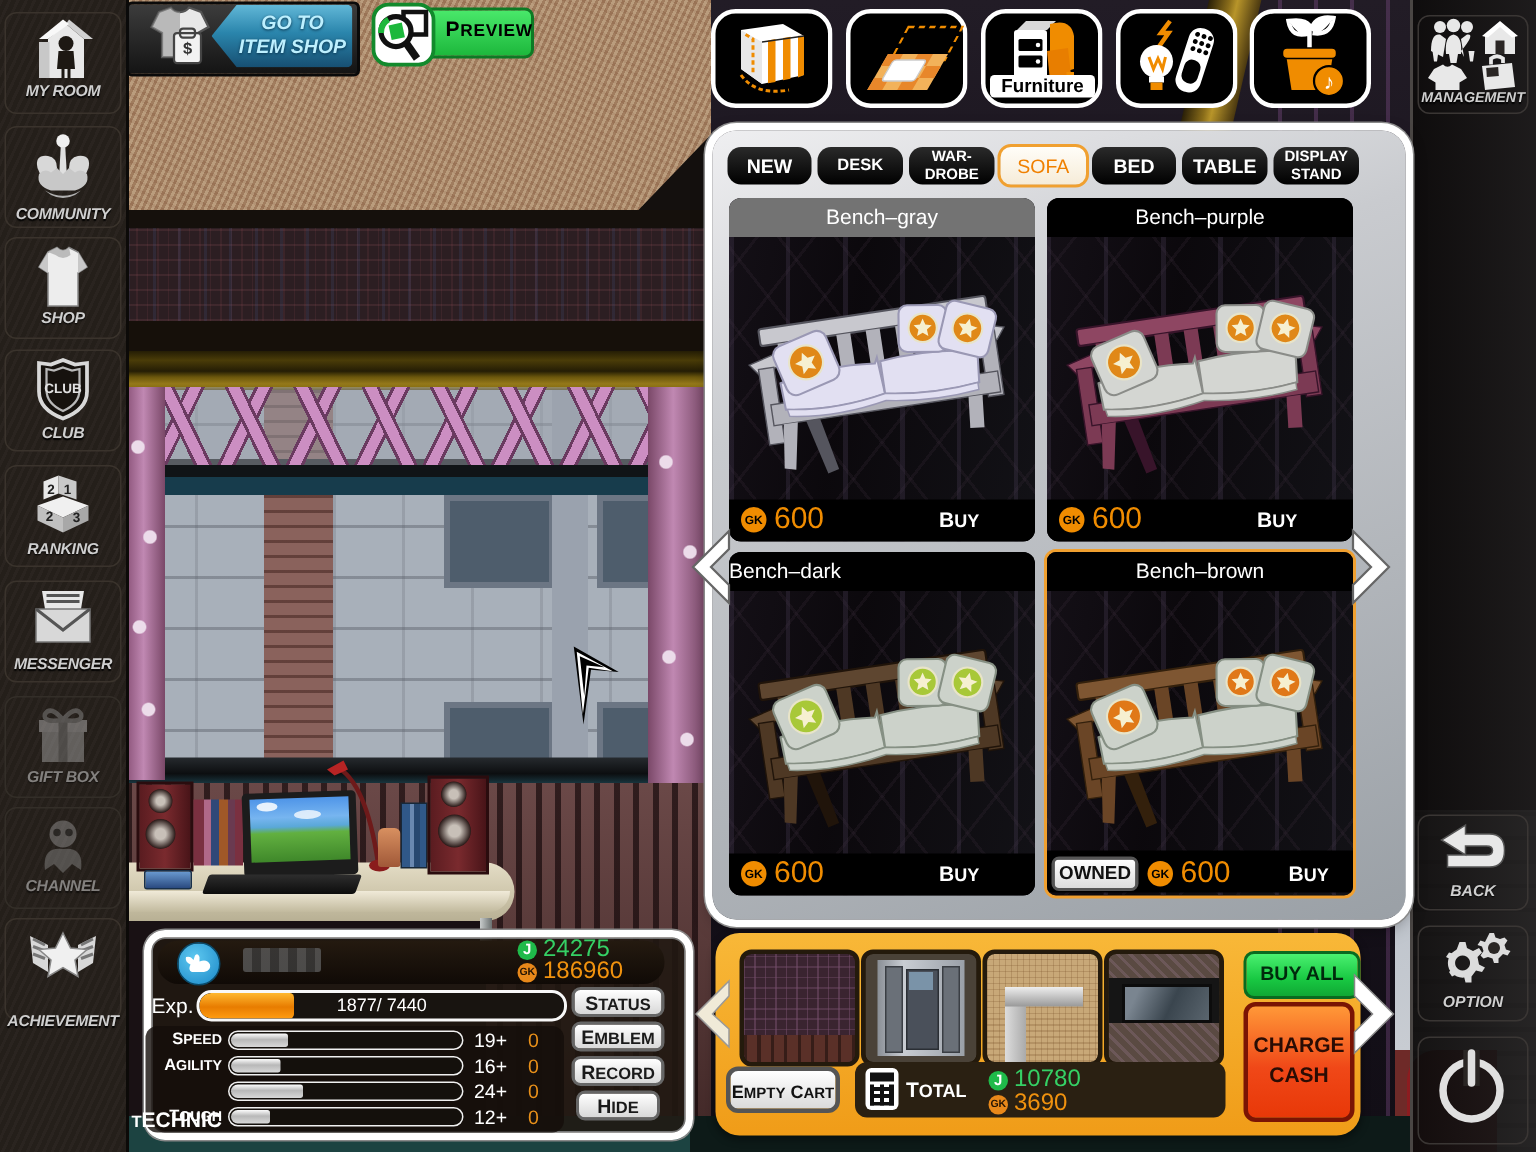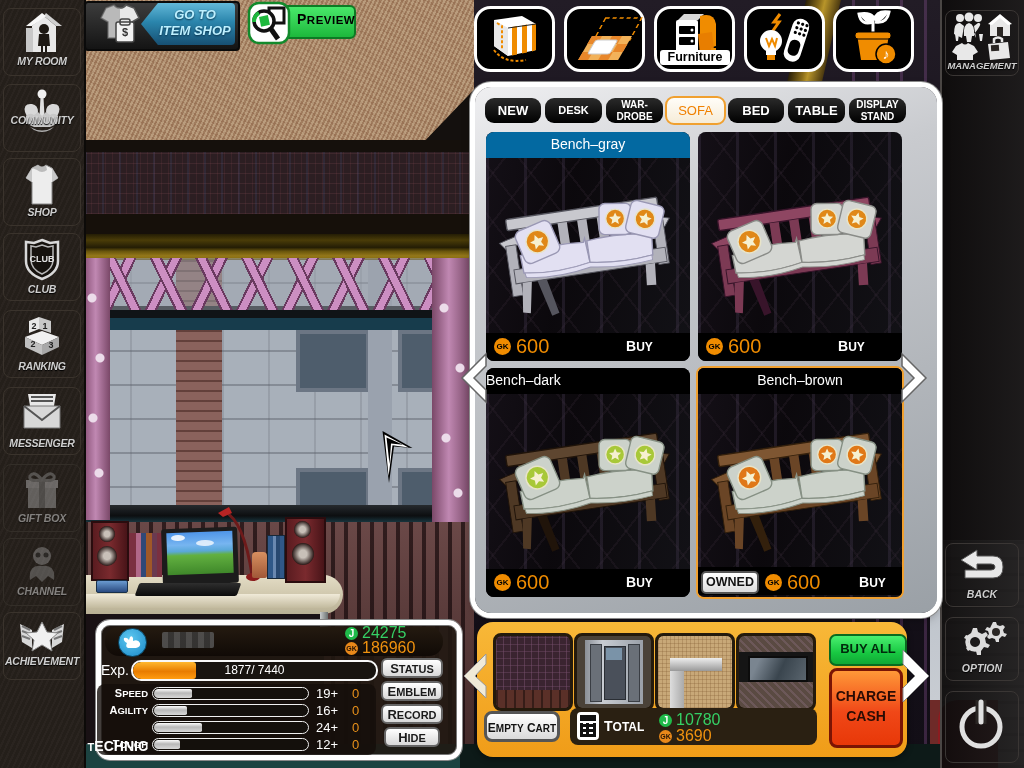--- a/index.html
+++ b/index.html
@@ -139,21 +139,21 @@
 
 <div class="abs" style="left:3px;top:84px;width:76px;height:66px;border:1px solid #3a332c;border-radius:8px;"></div>
 <svg class="abs" style="left:20px;top:88px;" width="44" height="44" viewBox="0 0 44 44">
   <circle cx="22" cy="6" r="4.5" fill="#f0f0f0"></circle>
   <path d="M20.5 10 L23.5 10 L25 36 L19 36 Z" fill="#e0e0e0"></path>
   <path d="M5 24 Q3 15 12 16 Q18 17 18 24 L16 29 L8 31 Z" fill="#d8d8d8"></path>
   <path d="M39 24 Q41 15 32 16 Q26 17 26 24 L28 29 L36 31 Z" fill="#d8d8d8"></path>
   <path d="M6 28 Q10 24 14 27 L18 24 L22 28 L26 24 L30 27 Q34 24 38 28 Q40 36 30 39 L14 39 Q4 36 6 28 Z" fill="#c8c8c8"></path>
   <path d="M10 39 Q22 46 34 39 L30 42 Q22 46 14 42 Z" fill="#b0b0b0"></path>
 </svg>
-<div class="abs sideicon" style="left:0;top:114px;">
+<div class="abs sideicon" style="left:0;top:137px;">
       <div class="lbl">COMMUNITY</div>
     </div>
 
 <div class="abs" style="left:3px;top:158px;width:76px;height:66px;border:1px solid #3a332c;border-radius:8px;"></div>
 <svg class="abs" style="left:20px;top:162px;" width="44" height="46" viewBox="0 0 44 46">
   <path d="M12 6 L18 3 Q22 7 26 3 L32 6 L38 16 L32 20 L32 42 L12 42 L12 20 L6 16 Z" fill="#ededed" stroke="#888" stroke-width="1"></path>
   <path d="M12 6 L18 3 Q22 7 26 3 L27 8 Q22 12 17 8 Z" fill="#bbb"></path>
   <path d="M32 6 L38 16 L32 20 L32 10 Z" fill="#c8c8c8"></path>
   <path d="M12 6 L6 16 L12 20 L12 10 Z" fill="#c8c8c8"></path>
 </svg>
@@ -221,21 +221,21 @@
       <div class="lbl">CHANNEL</div>
     </div>
 
 <div class="abs" style="left:3px;top:612px;width:76px;height:66px;border:1px solid #3a332c;border-radius:8px;"></div>
 <svg class="abs" style="left:16px;top:618px;" width="52" height="40" viewBox="0 0 52 40">
   <path d="M4 6 L16 12 L16 30 L6 24 Z" fill="#d8d8d8"></path>
   <path d="M48 6 L36 12 L36 30 L46 24 Z" fill="#d8d8d8"></path>
   <path d="M6 8 L14 12 M6 13 L14 16 M6 18 L14 21 M46 8 L38 12 M46 13 L38 16 M46 18 L38 21" stroke="#777" stroke-width="2"></path>
   <path d="M26 4 L31 14 L42 15 L34 22 L36 33 L26 27 L16 33 L18 22 L10 15 L21 14 Z" fill="#f0f0f0" stroke="#888" stroke-width="1"></path>
 </svg>
-<div class="abs sideicon" style="left:0;top:655px;">
+<div class="abs sideicon" style="left:0;top:675px;">
       <div class="lbl">ACHIEVEMENT</div>
     </div>
 
 <div id="rightbar" class="abs" style="left:940px;top:0;width:84px;height:768px;background:linear-gradient(90deg,rgba(14,12,12,.96),rgba(30,28,28,.94));border-left:2px solid #4a4644;"></div>
 
 <div class="abs" style="left:945px;top:10px;width:72px;height:64px;border:1px solid #3a3634;border-radius:8px;"></div>
 <svg class="abs" style="left:950px;top:12px;" width="62" height="48" viewBox="0 0 62 48">
   <g fill="#e8e8e8">
     <circle cx="10" cy="6" r="4"></circle>
         <circle cx="19" cy="5" r="4.5"></circle>
@@ -444,21 +444,21 @@
   <circle cx="127" cy="54" r="10" fill="#e08818" stroke="#e8e4c8" stroke-width="1.5"></circle>
   <path d="M127 47.5 l1.9 4.2 4.5.5 -3.4 3.1 1 4.5 -4 -2.3 -4 2.3 1 -4.5 -3.4 -3.1 4.5 -.5 Z" fill="#f6f0d0"></path>
  </g>
  <g transform="rotate(22 158 60)">
   <rect x="140" y="42" width="36" height="35" rx="6" fill="#e2e0f2" stroke="#9a98b4" stroke-width="1.5"></rect>
   <circle cx="158" cy="59" r="10.5" fill="#e08818" stroke="#e8e4c8" stroke-width="1.5"></circle>
   <path d="M158 52 l2 4.4 4.8.5 -3.6 3.3 1 4.8 -4.2 -2.4 -4.2 2.4 1 -4.8 -3.6 -3.3 4.8 -.5 Z" fill="#f6f0d0"></path>
  </g>
 </g>
 </svg>
-  <div class="abs" style="left:0;top:0;width:100%;height:26px;background:#0369a1;color:#fff;font-size:14px;text-align:center;line-height:25px;">Bench–gray</div>
+  <div class="abs" style="left:0;top:0;width:100%;height:26px;background:#737373;color:#fff;font-size:14px;text-align:center;line-height:25px;">Bench–gray</div>
   <div class="abs" style="left:0;top:201px;width:100%;height:28px;background:#000;"></div>
 </div>
 
 <div class="abs" style="left:698px;top:132px;width:204px;height:229px;background:#0c090d;border-radius:8px;overflow:hidden;">
       <div style="position:absolute;left:0;top:0;width:100%;height:100%;background-image:repeating-linear-gradient(90deg,rgba(70,58,82,.33) 0 3px,rgba(0,0,0,0) 3px 38px),repeating-linear-gradient(52deg,rgba(60,45,60,.22) 0 2px,rgba(0,0,0,0) 2px 30px),repeating-linear-gradient(-52deg,rgba(60,45,60,.22) 0 2px,rgba(0,0,0,0) 2px 30px),linear-gradient(100deg,rgba(28,22,32,.5) 0%,rgba(6,4,8,.1) 40%,rgba(30,34,40,.35) 100%);"></div>
   <svg class="abs sofa" style="left:9px;top:40px;" width="186" height="166" viewBox="0 0 186 176">
 <g transform="rotate(-8.5 93 88)">
  <rect x="12" y="38" width="162" height="12" rx="2" fill="#8e4662" stroke="#38142a" stroke-width="1.5"></rect>
  <g fill="#7c3a54">
   <rect x="24" y="50" width="10" height="32"></rect>
@@ -490,20 +490,21 @@
   <circle cx="127" cy="54" r="10" fill="#e08818" stroke="#e8e4c8" stroke-width="1.5"></circle>
   <path d="M127 47.5 l1.9 4.2 4.5.5 -3.4 3.1 1 4.5 -4 -2.3 -4 2.3 1 -4.5 -3.4 -3.1 4.5 -.5 Z" fill="#f6f0d0"></path>
  </g>
  <g transform="rotate(22 158 60)">
   <rect x="140" y="42" width="36" height="35" rx="6" fill="#d4d6d2" stroke="#8a8c88" stroke-width="1.5"></rect>
   <circle cx="158" cy="59" r="10.5" fill="#e08818" stroke="#e8e4c8" stroke-width="1.5"></circle>
   <path d="M158 52 l2 4.4 4.8.5 -3.6 3.3 1 4.8 -4.2 -2.4 -4.2 2.4 1 -4.8 -3.6 -3.3 4.8 -.5 Z" fill="#f6f0d0"></path>
  </g>
 </g>
 </svg>
+  <div class="abs" style="left:0;top:0;width:100%;height:26px;background:#000;color:#fff;font-size:14px;text-align:center;line-height:25px;">Bench–purple</div>
   <div class="abs" style="left:0;top:201px;width:100%;height:28px;background:#000;"></div>
 </div>
 
 <div class="abs" style="left:486px;top:368px;width:204px;height:229px;background:#0c090d;border-radius:8px;overflow:hidden;">
       <div style="position:absolute;left:0;top:0;width:100%;height:100%;background-image:repeating-linear-gradient(90deg,rgba(70,58,82,.33) 0 3px,rgba(0,0,0,0) 3px 38px),repeating-linear-gradient(52deg,rgba(60,45,60,.22) 0 2px,rgba(0,0,0,0) 2px 30px),repeating-linear-gradient(-52deg,rgba(60,45,60,.22) 0 2px,rgba(0,0,0,0) 2px 30px),linear-gradient(100deg,rgba(28,22,32,.5) 0%,rgba(6,4,8,.1) 40%,rgba(30,34,40,.35) 100%);"></div>
   <svg class="abs sofa" style="left:9px;top:40px;" width="186" height="166" viewBox="0 0 186 176">
 <g transform="rotate(-8.5 93 88)">
  <rect x="12" y="38" width="162" height="12" rx="2" fill="#5e4630" stroke="#20140a" stroke-width="1.5"></rect>
  <g fill="#4e3824">
   <rect x="24" y="50" width="10" height="32"></rect>

